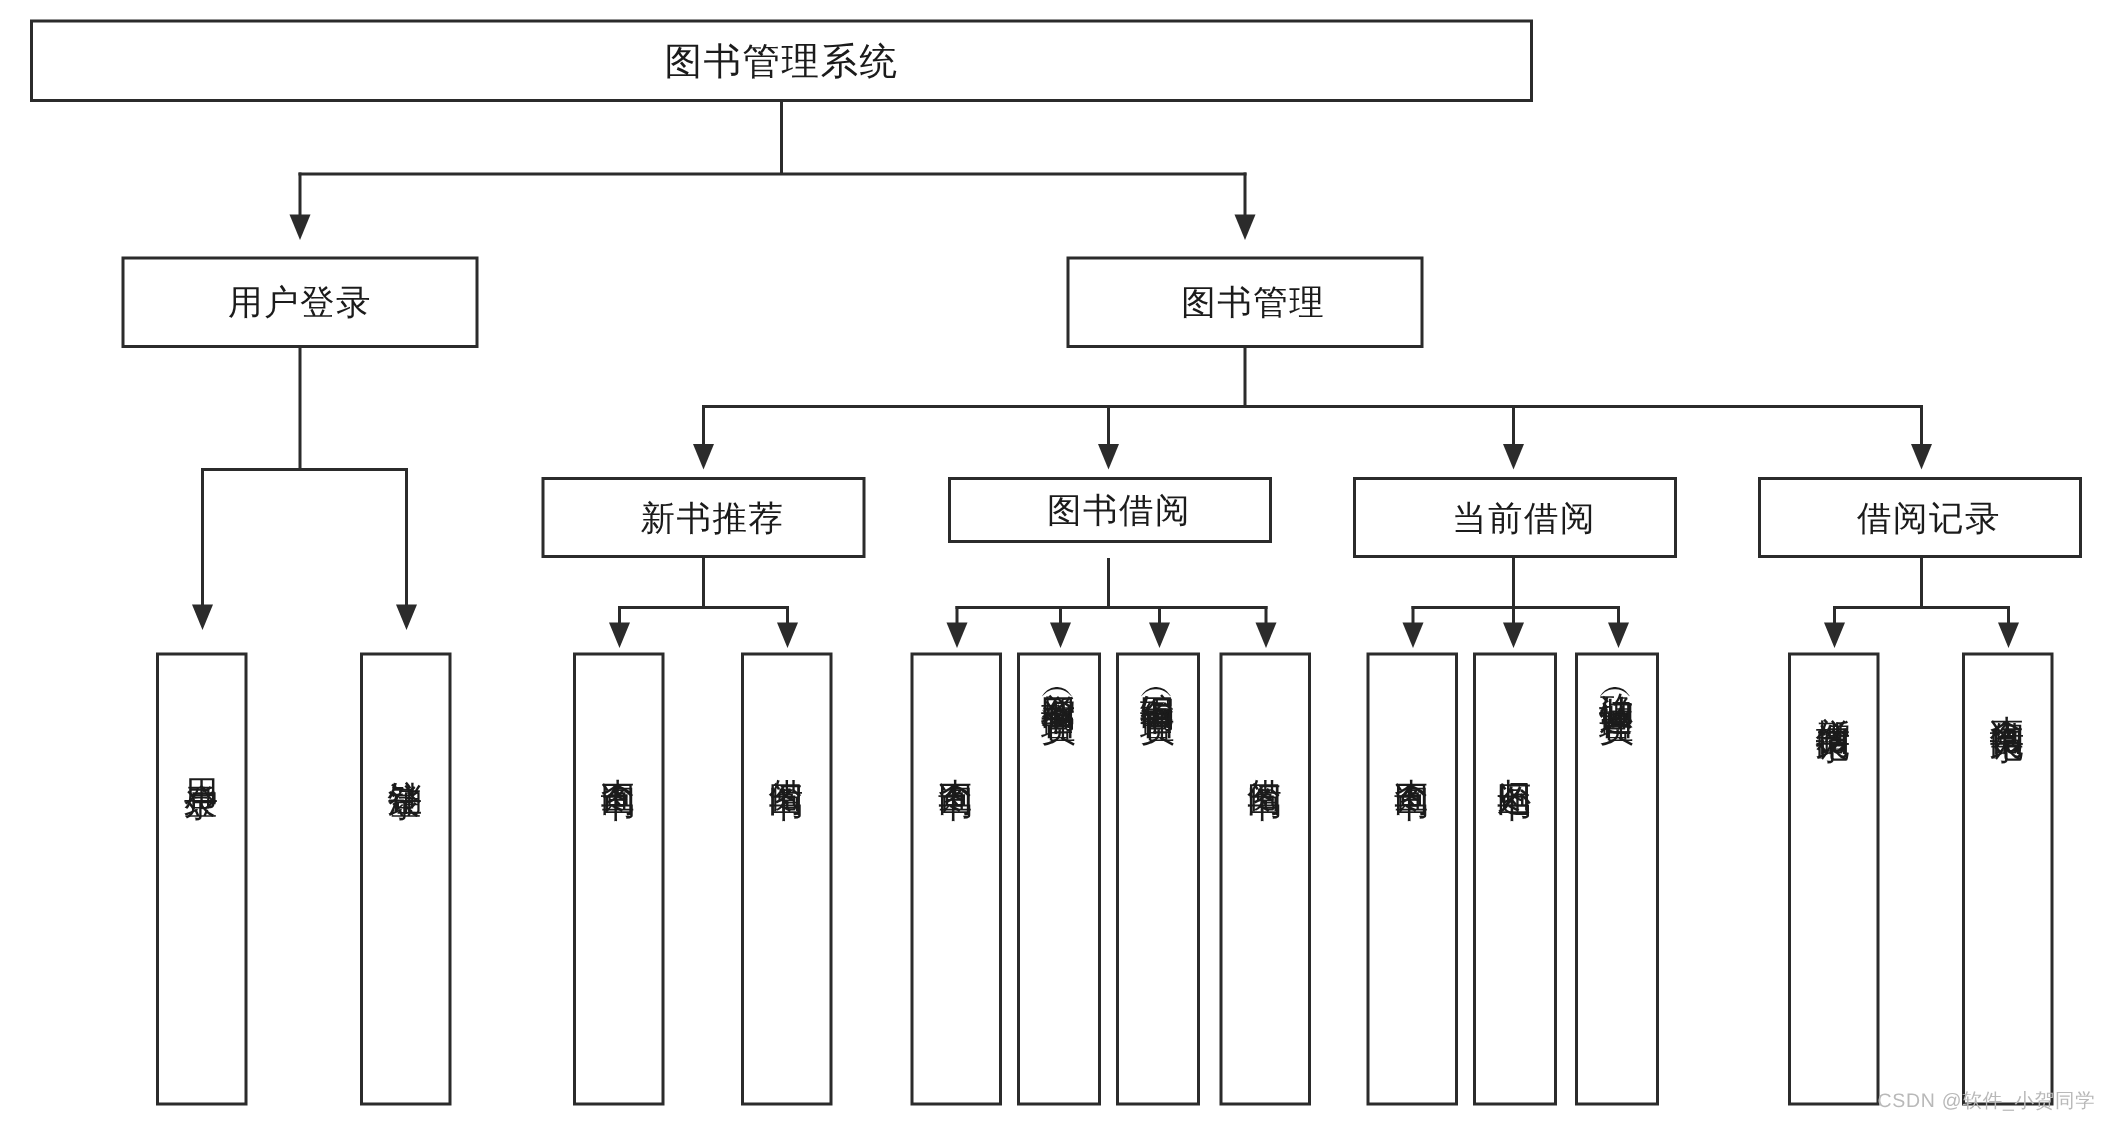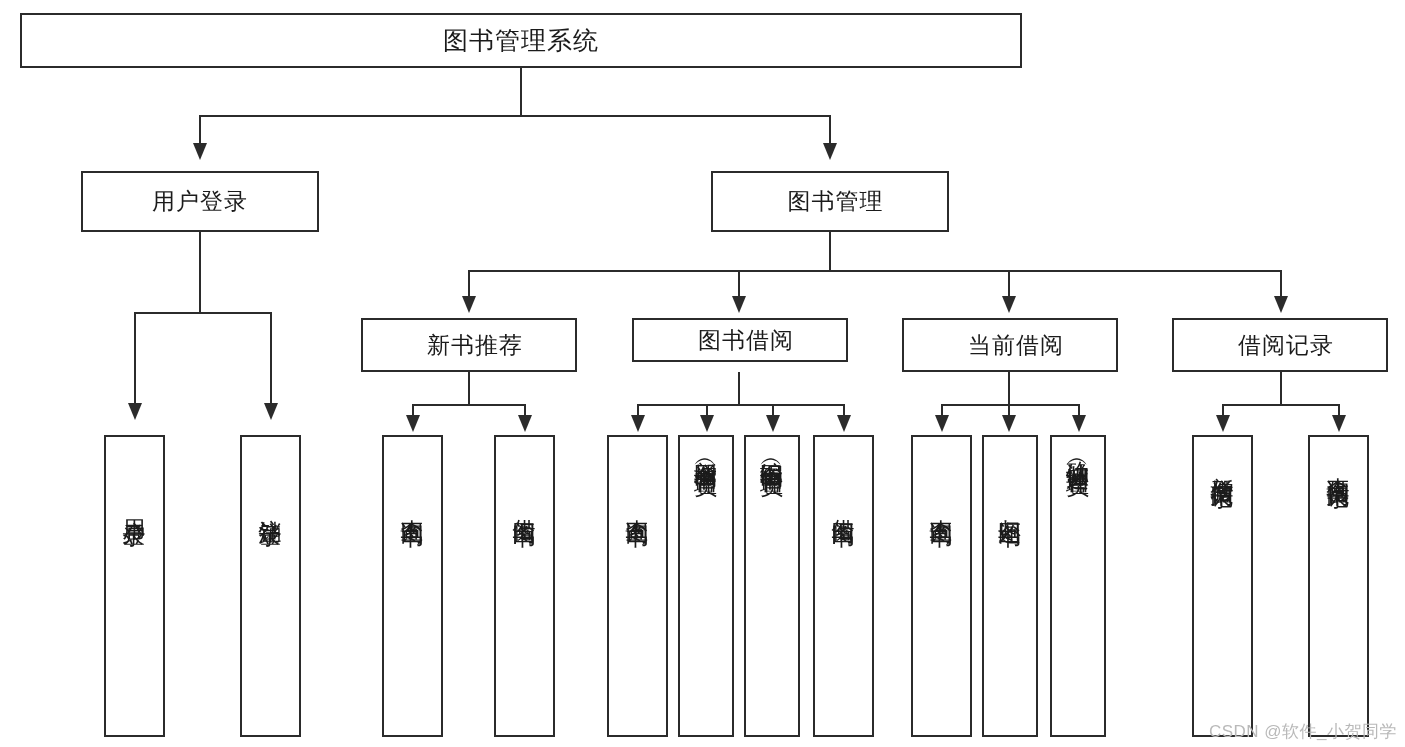--- a/index.html
+++ b/index.html
@@ -76,21 +76,21 @@
     border-left: 7px solid transparent;
     border-right: 7px solid transparent;
     border-top: 17px solid #2b2b2b;
   }
 
   
   #watermark {
     position: absolute;
     right: 8px;
     bottom: 4px;
-    font-size: 17px;
+    font-size: 13px;
     color: #b9b9b9;
     white-space: nowrap;
     letter-spacing: 0.5px;
     pointer-events: none;
   }
 </style>
 </head>
 <body>
 
 <div id="canvas">

